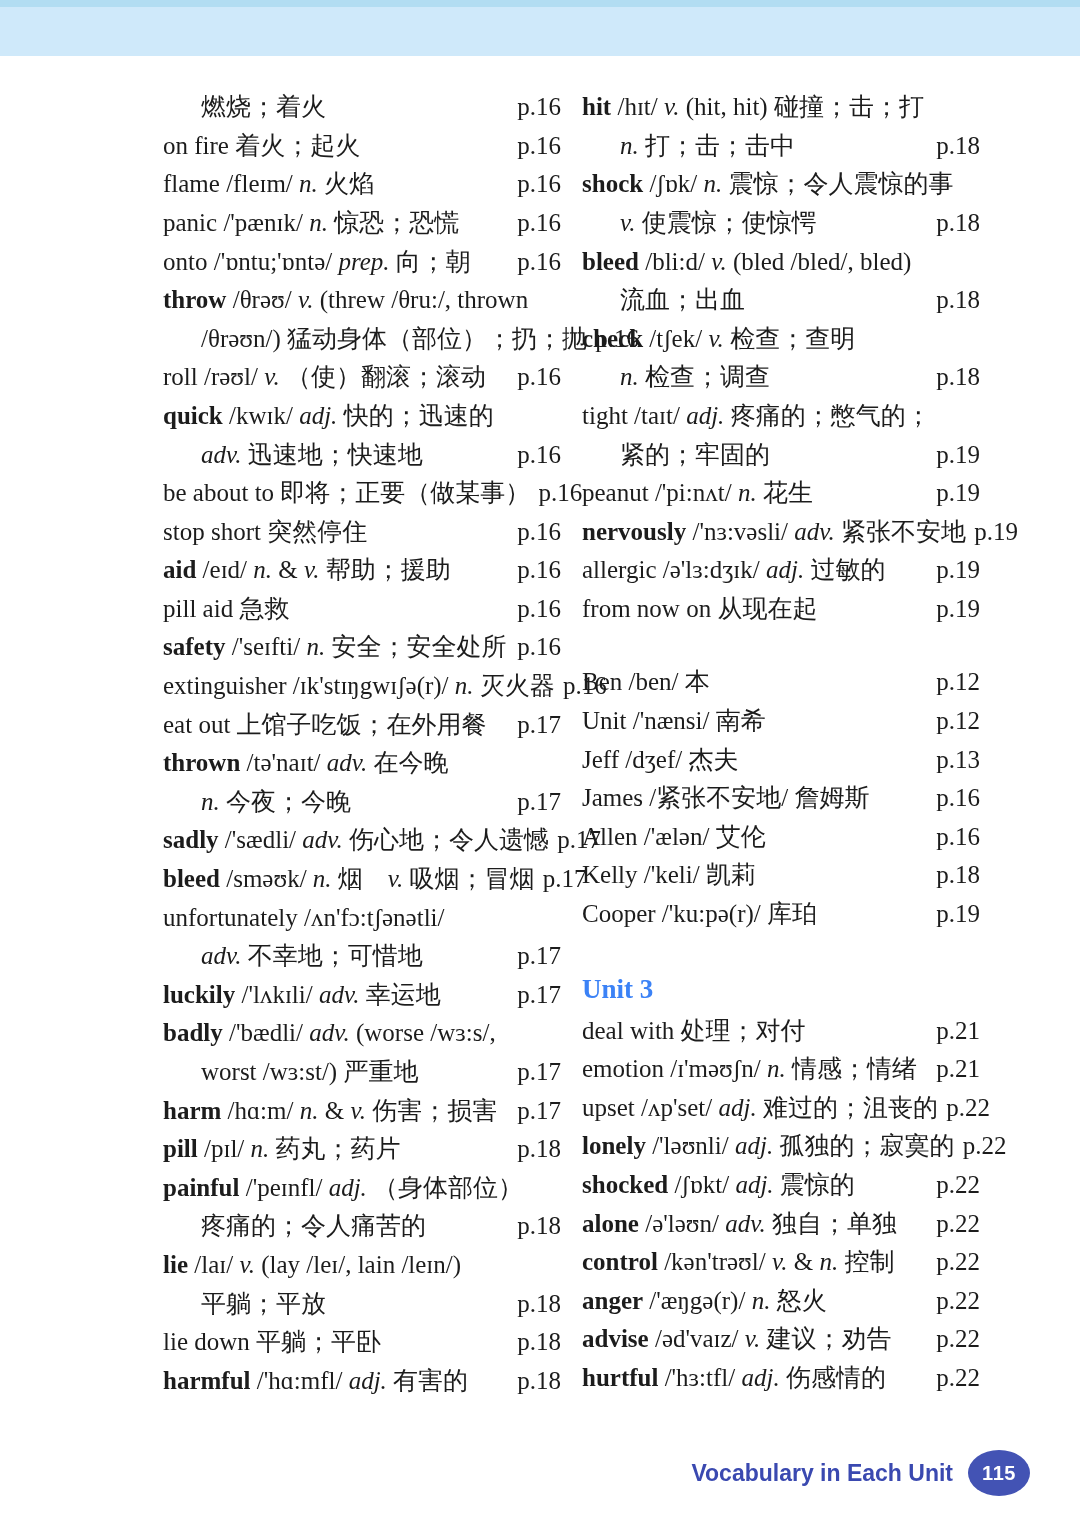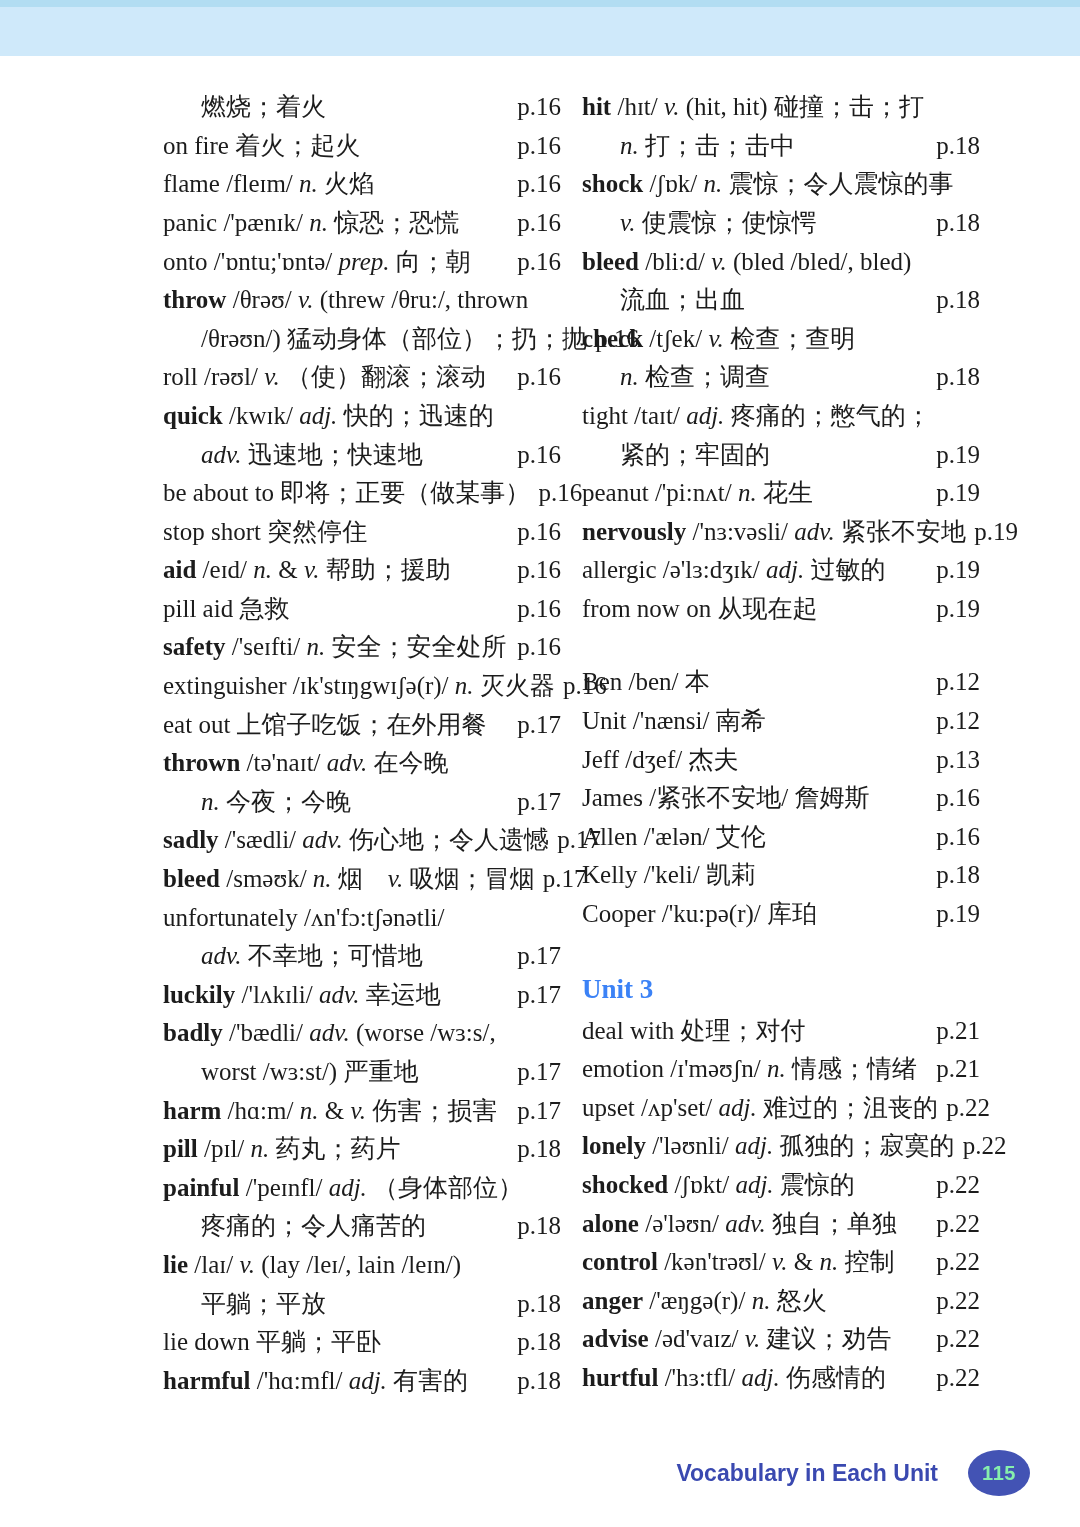--- a/index.html
+++ b/index.html
@@ -22,26 +22,26 @@
   .hw{font-weight:bold;text-align:right;}
   .txt i{font-style:italic;}
 
   .heading-row{height:44px;display:flex;align-items:center;}
   .unit-heading{color:#3b82f6;font-weight:bold;font-size:27px;text-align:right;}
   .gap-large{height:35px;}
   .gap-small{height:34px;}
 
   .footer{
     position:absolute;top:1450px;right:50px;height:46px;
-    display:flex;align-items:center;gap:30px;
+    display:flex;align-items:center;gap:15px;
     font-family:"Liberation Sans","DejaVu Sans",sans-serif;
   }
   .footer-label{color:#3a49b0;font-weight:bold;font-size:23px;}
   .page-badge{
-    width:62px;height:46px;border-radius:50%;background:#4353b4;color:#86efac;
+    width:62px;height:46px;border-radius:50%;background:#4353b4;color:#ffffff;
     display:flex;align-items:center;justify-content:center;
     font-size:20px;font-weight:bold;letter-spacing:0.5px;
   }
 </style>
 </head>
 <body>
 
 <div class="topbar">
   <div class="topbar-edge"></div>
 </div>

